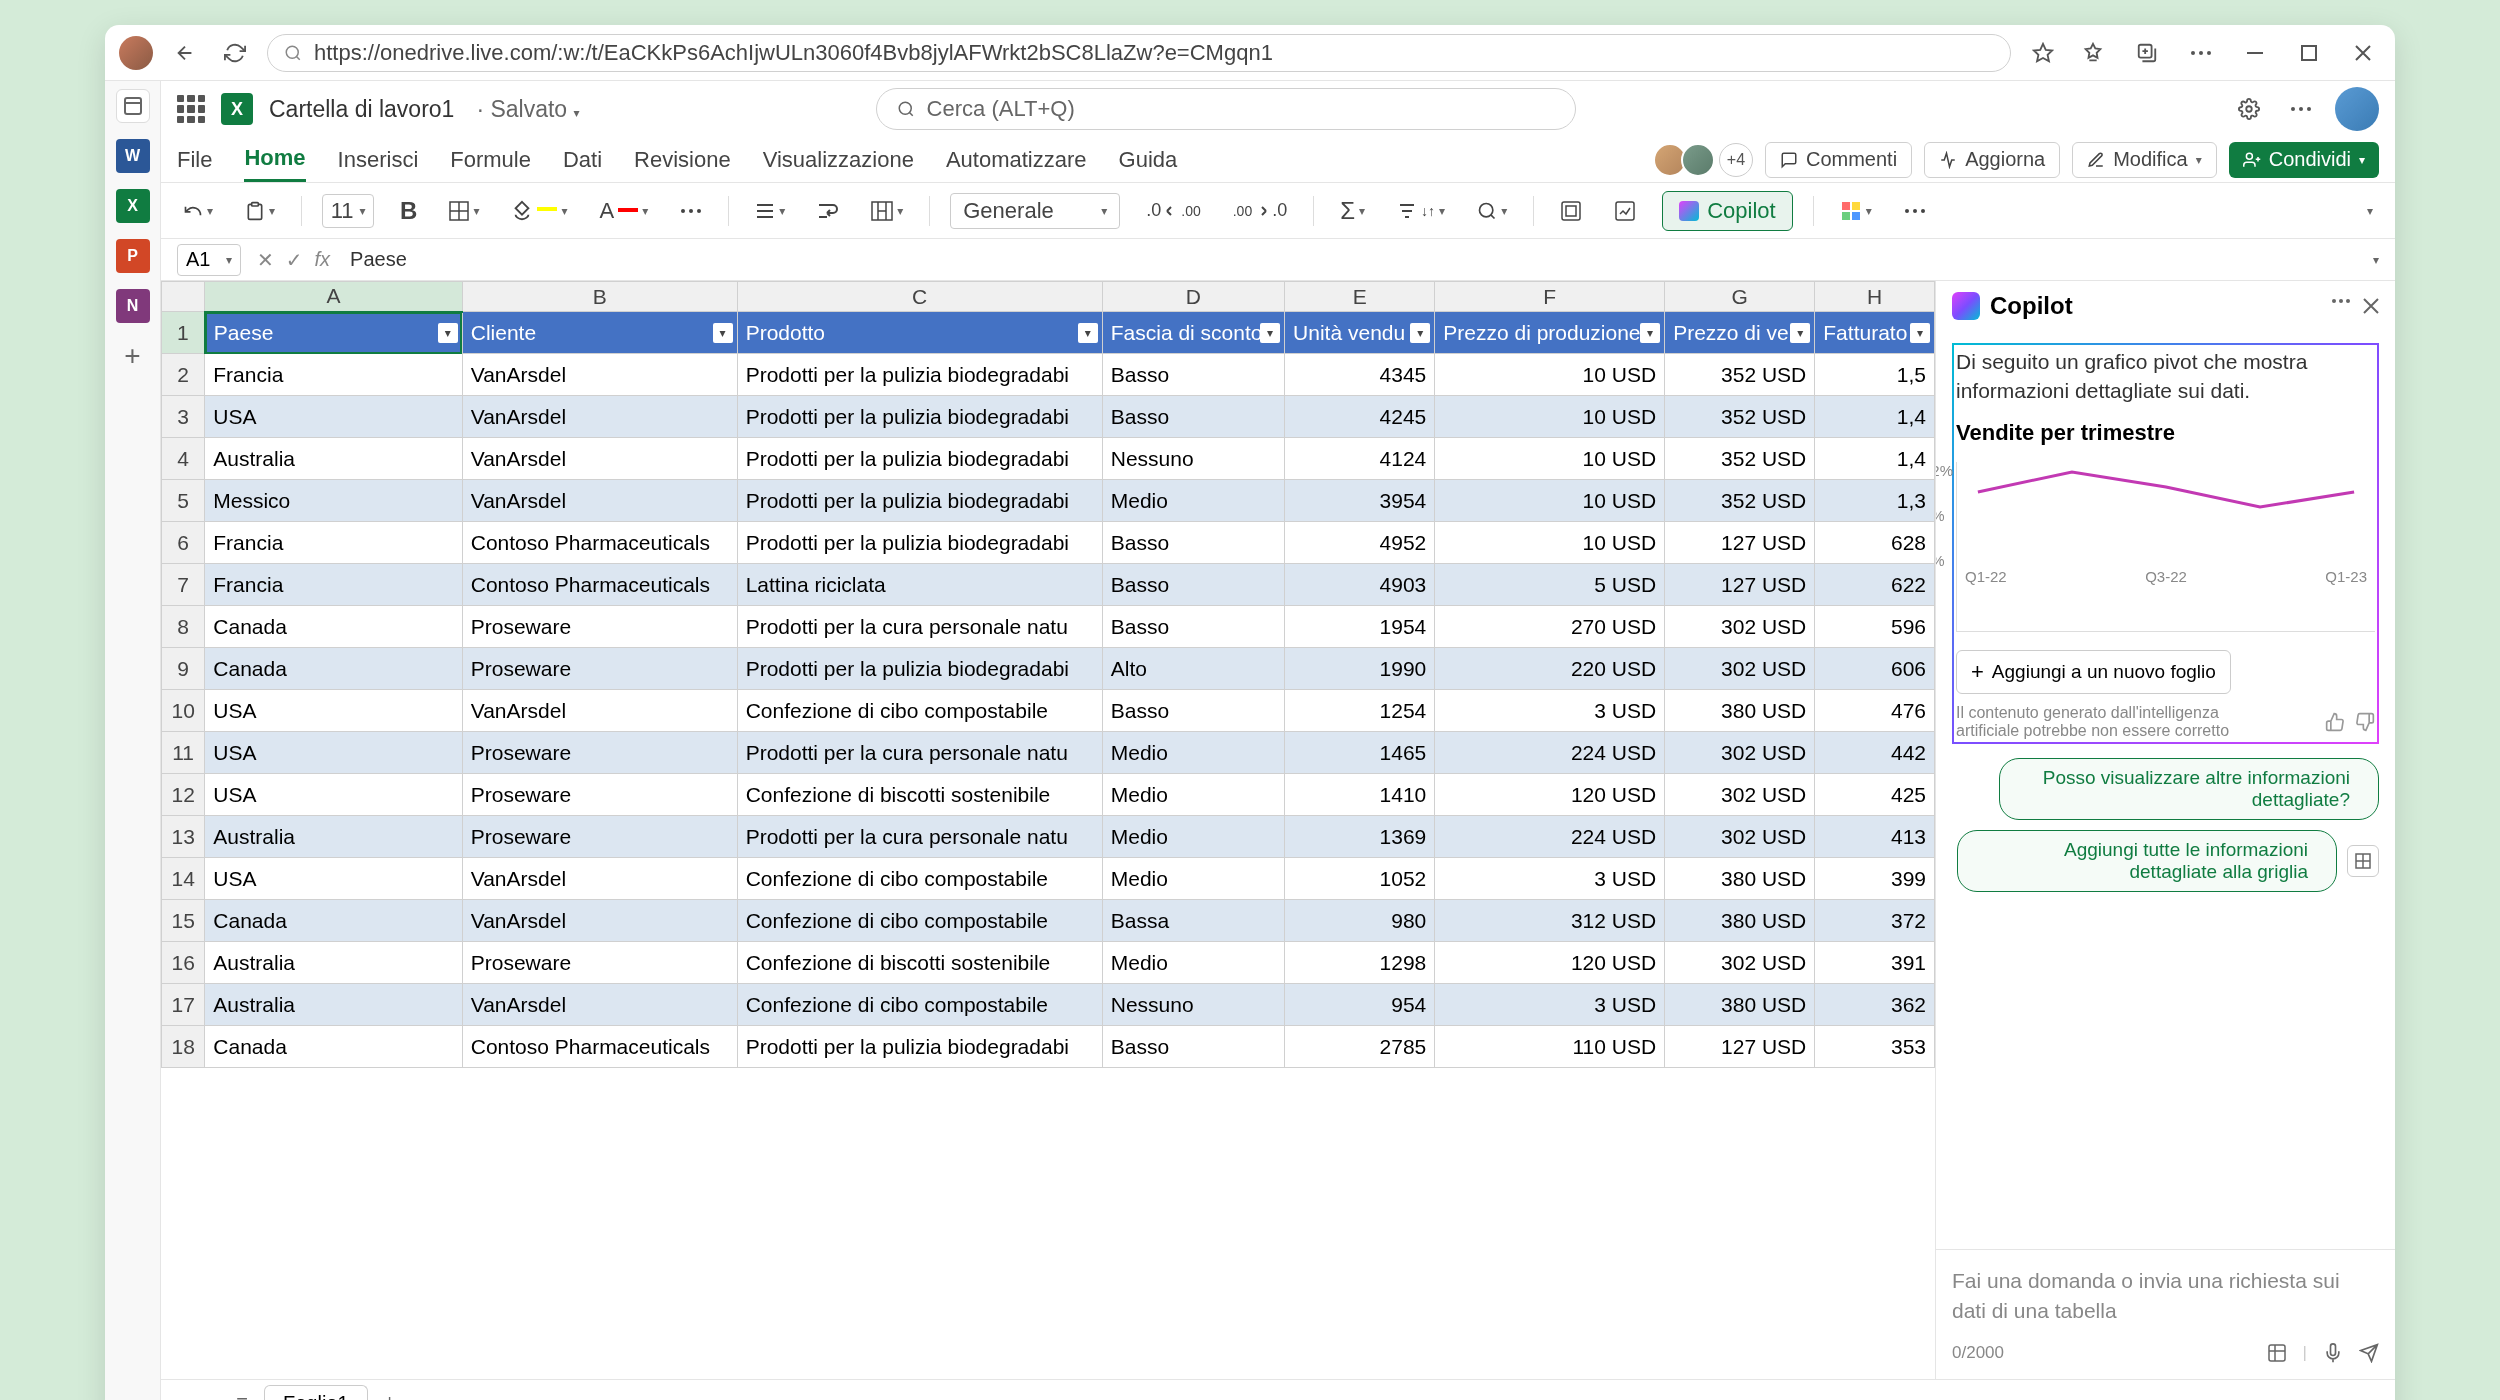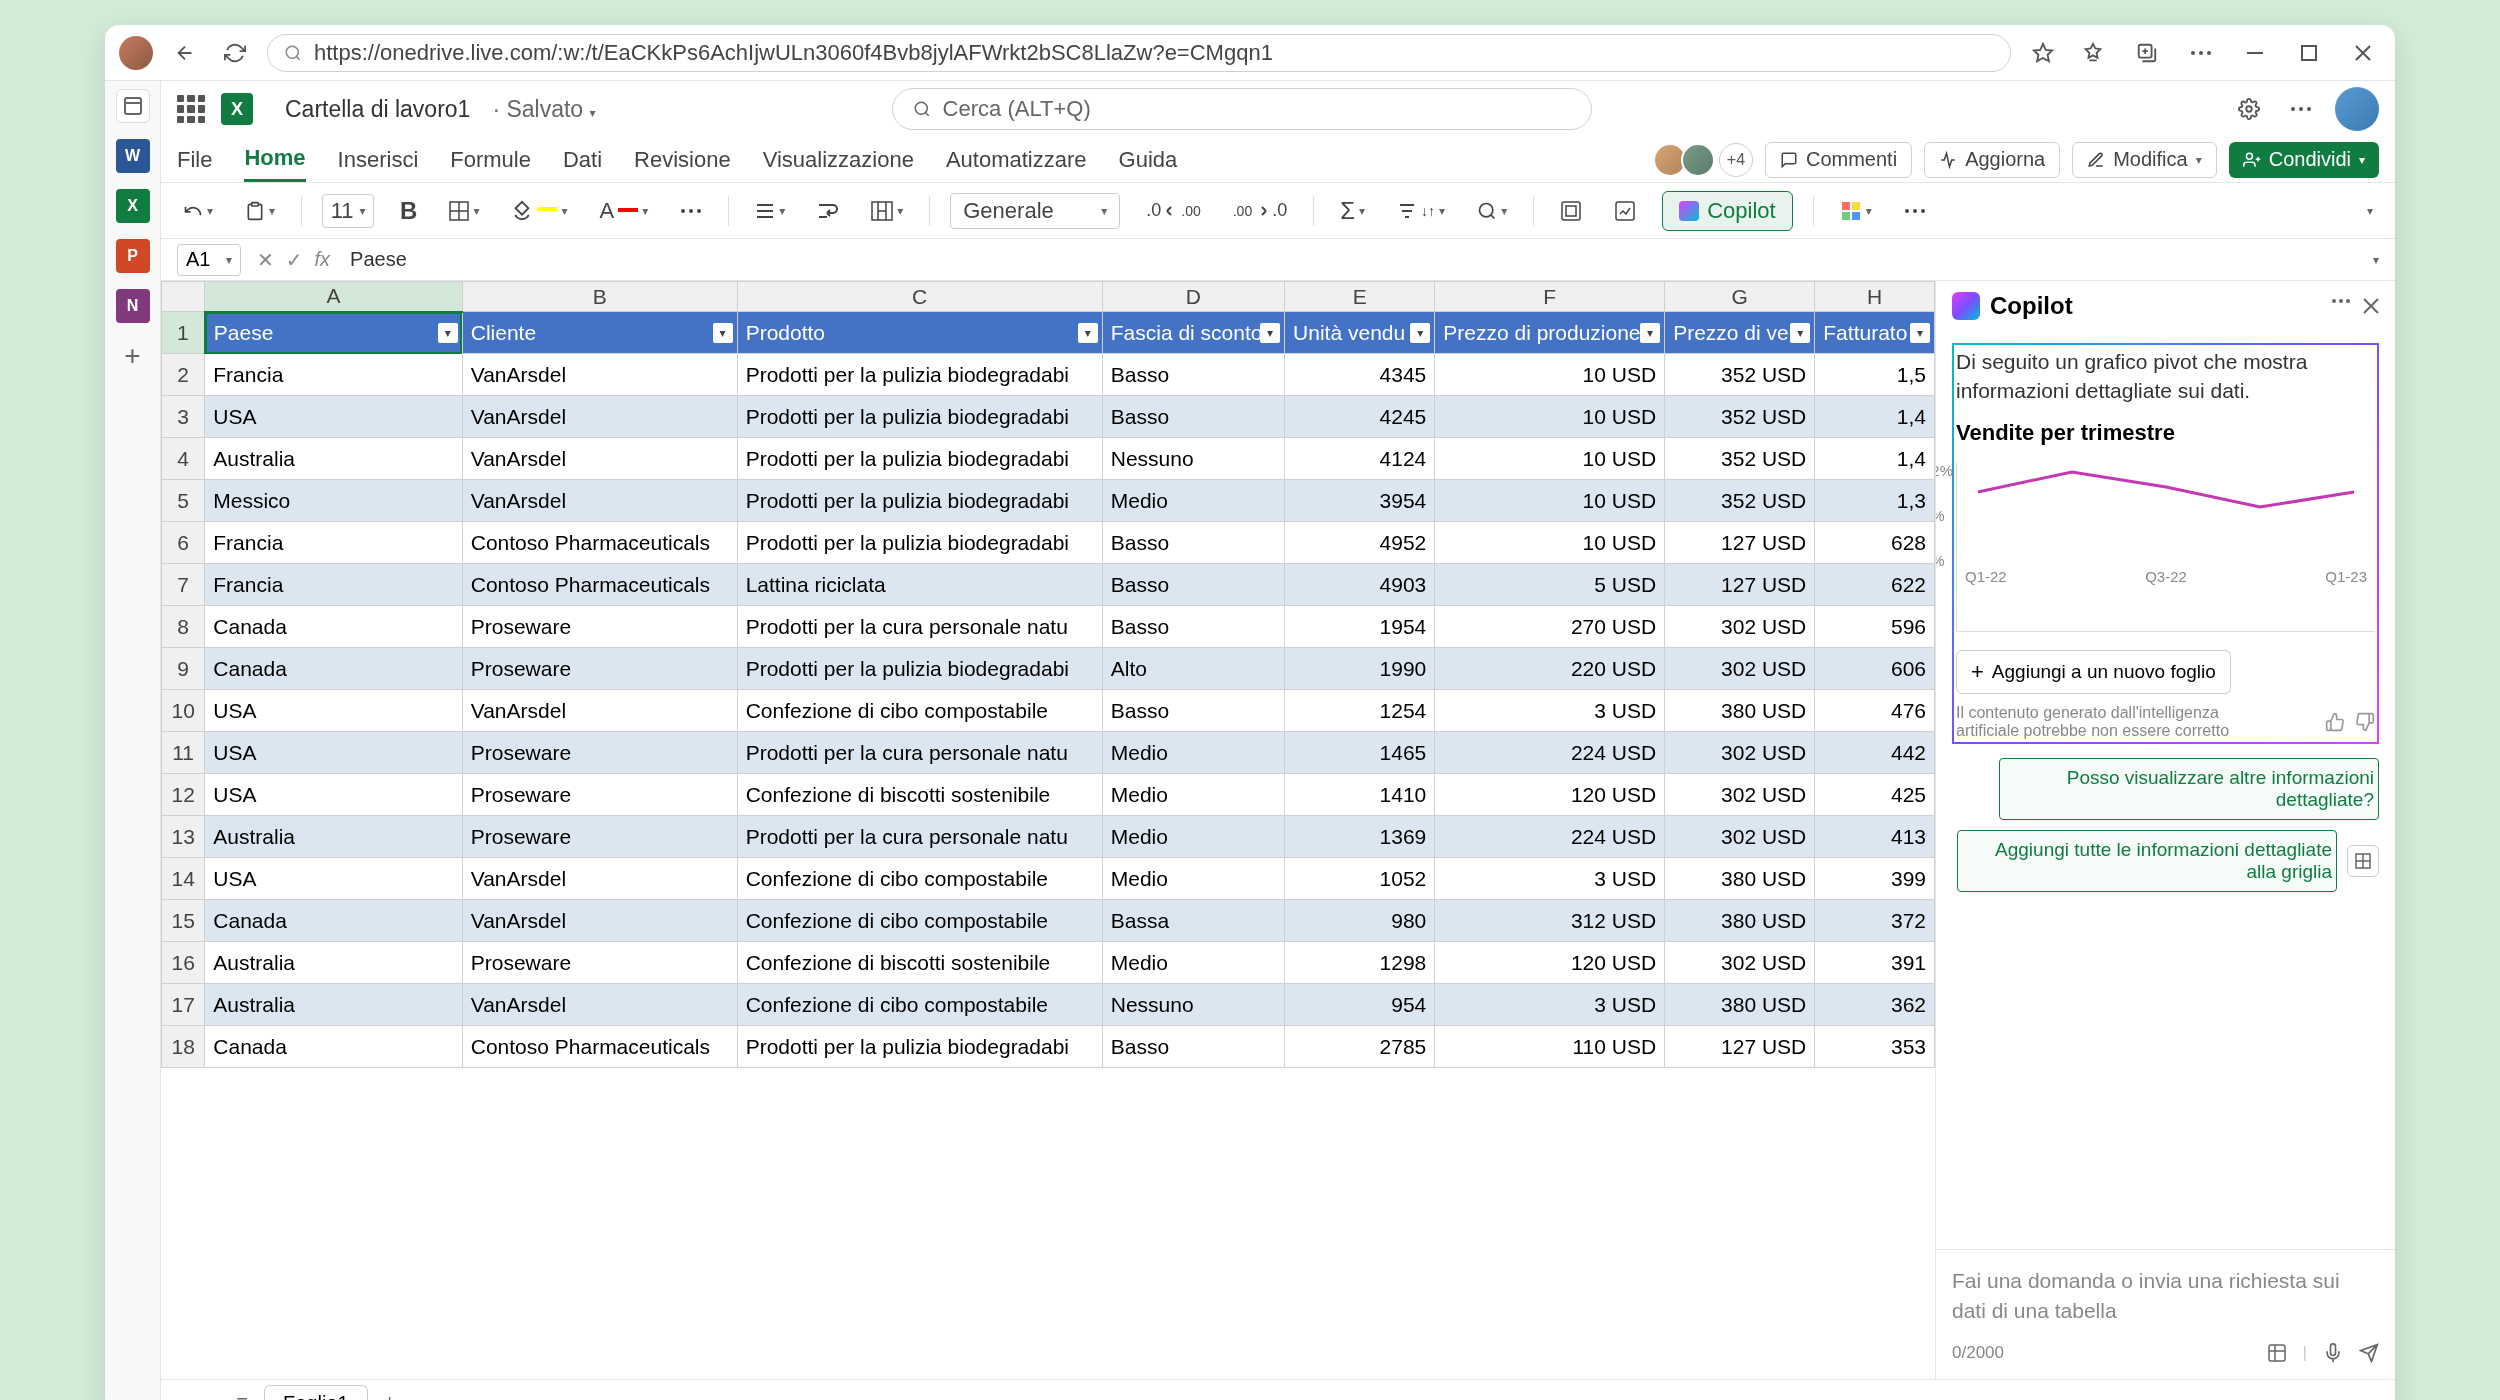--- a/index.html
+++ b/index.html
@@ -18,21 +18,21 @@
 .rail-icon.word { background: #2b5797; color: #fff; font-weight: bold; font-size: 16px; border-radius: 4px; }
 .rail-icon.excel { background: #107c41; color: #fff; font-weight: bold; font-size: 16px; border-radius: 4px; }
 .rail-icon.ppt { background: #d24726; color: #fff; font-weight: bold; font-size: 16px; border-radius: 4px; }
 .rail-icon.onenote { background: #80397b; color: #fff; font-weight: bold; font-size: 16px; border-radius: 4px; }
 .rail-icon.plus { color: #666; font-size: 28px; }
 .content { flex: 1; display: flex; flex-direction: column; overflow: hidden; }
 .title-bar { height: 56px; display: flex; align-items: center; padding: 0 16px; gap: 16px; }
 .app-launcher { width: 28px; height: 28px; display: grid; grid-template-columns: repeat(3,1fr); gap: 3px; cursor: pointer; }
 .app-launcher div { background: #555; border-radius: 1px; }
 .excel-logo { width: 32px; height: 32px; background: #107c41; color: #fff; font-weight: bold; display: flex; align-items: center; justify-content: center; border-radius: 4px; font-size: 18px; }
-.doc-title { font-size: 23px; color: #333; margin-left: 16px; }
+.doc-title { font-size: 23px; color: #333; }
 .doc-status { font-size: 23px; color: #666; margin-left: 6px; }
 .search-box { margin-left: 280px; width: 700px; height: 42px; border: 1px solid #d0d0d0; border-radius: 24px; display: flex; align-items: center; padding: 0 20px; gap: 12px; color: #666; font-size: 22px; }
 .title-right { margin-left: auto; display: flex; align-items: center; gap: 16px; }
 .avatar-lg { width: 44px; height: 44px; border-radius: 50%; background: linear-gradient(135deg,#5a9bd4,#3a7bb4); }
 .ribbon-tabs { height: 46px; display: flex; align-items: center; padding: 0 16px; gap: 32px; font-size: 22px; color: #444; border-bottom: 1px solid #e5e5e5; }
 .ribbon-tab { cursor: pointer; padding: 8px 0; }
 .ribbon-tab.active { font-weight: 600; border-bottom: 3px solid #107c41; color: #107c41; }
 .ribbon-right { margin-left: auto; display: flex; align-items: center; gap: 12px; }
 .avatars-stack { display: flex; align-items: center; }
 .avatars-stack .av { width: 34px; height: 34px; border-radius: 50%; margin-left: -6px; border: 2px solid #fff; }
@@ -75,21 +75,21 @@
 .response-text { font-size: 21px; color: #333; line-height: 1.4; }
 .response-heading { font-size: 22px; font-weight: 700; margin-top: 14px; }
 .mini-chart { margin-top: 16px; height: 170px; position: relative; border-left: 1px solid #ddd; border-bottom: 1px solid #ddd; }
 .mini-chart .ylabel { position: absolute; left: -34px; font-size: 15px; color: #888; }
 .mini-chart svg { width: 100%; height: 100px; }
 .mini-chart .xlabels { display: flex; justify-content: space-between; font-size: 15px; color: #888; padding: 0 8px; margin-top: 6px; gap: 20px; }
 .add-btn { margin-top: 18px; padding: 8px 14px; border: 1px solid #ccc; border-radius: 6px; display: inline-flex; align-items: center; gap: 8px; font-size: 19px; cursor: pointer; }
 .disclaimer { font-size: 16px; color: #888; margin-top: 10px; display: flex; align-items: center; justify-content: space-between; }
 .thumbs { display: flex; gap: 10px; color: #999; }
 .suggestion-chips { margin-top: 14px; display: flex; flex-direction: column; gap: 10px; align-items: flex-end; }
-.chip { padding: 8px 4px; border: 1px solid #107c41; border-radius: 4px; font-size: 19px; color: #107c41; background: #f5fbf7; cursor: pointer; text-align: right; max-width: 380px; }
+.chip { padding: 8px 28px; border: 1px solid #107c41; border-radius: 20px; font-size: 19px; color: #107c41; background: #f5fbf7; cursor: pointer; text-align: right; max-width: 380px; }
 .chip-row { display: flex; gap: 10px; align-items: center; }
 .chip-outline-icon { width: 32px; height: 32px; border: 1px solid #ccc; border-radius: 6px; display: flex; align-items: center; justify-content: center; color: #666; }
 .input-area { border-top: 1px solid #e5e5e5; padding: 16px; }
 .input-placeholder { font-size: 21px; color: #888; line-height: 1.4; }
 .input-bottom { display: flex; align-items: center; justify-content: space-between; margin-top: 18px; font-size: 17px; color: #888; }
 .input-icons { display: flex; gap: 16px; color: #666; }
 .sheet-tabs { height: 46px; border-top: 1px solid #e5e5e5; display: flex; align-items: center; padding: 0 12px; gap: 10px; font-size: 20px; }
 .sheet-tab { padding: 6px 18px; border: 1px solid #ccc; border-bottom: none; border-radius: 6px 6px 0 0; background: #fff; }
 .sheet-nav-icon { color: #666; cursor: pointer; padding: 4px 6px; }
 svg { display: block; }

